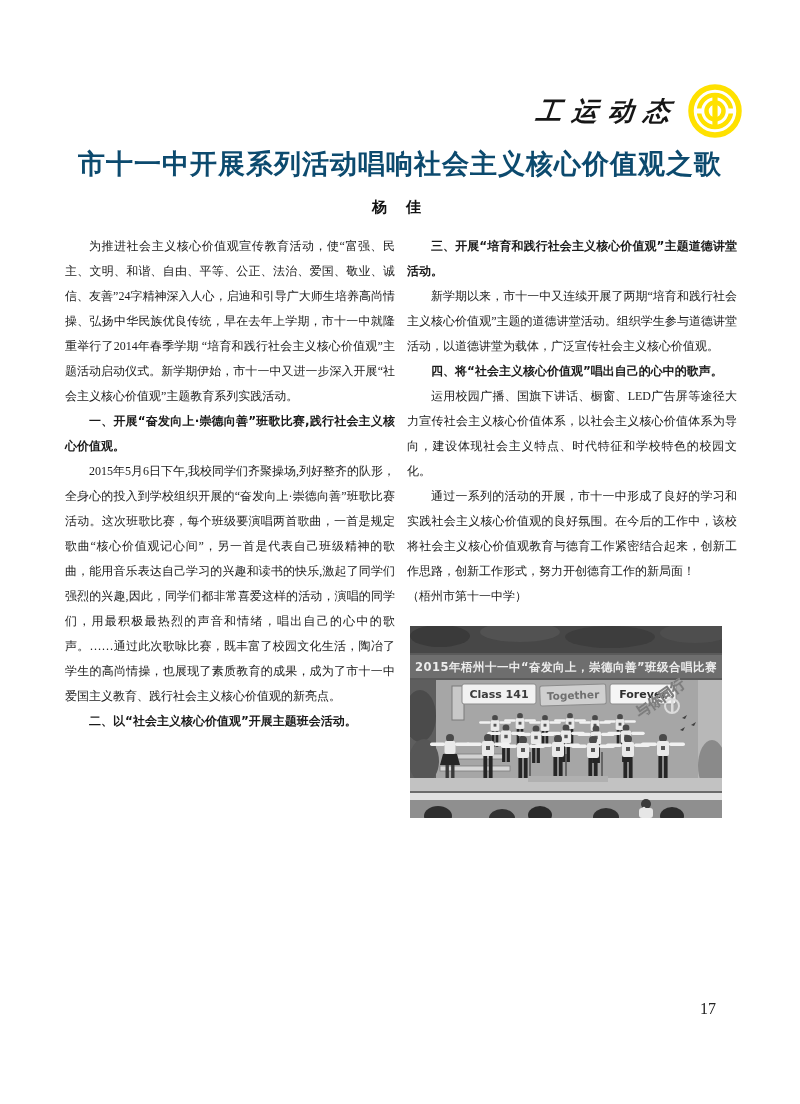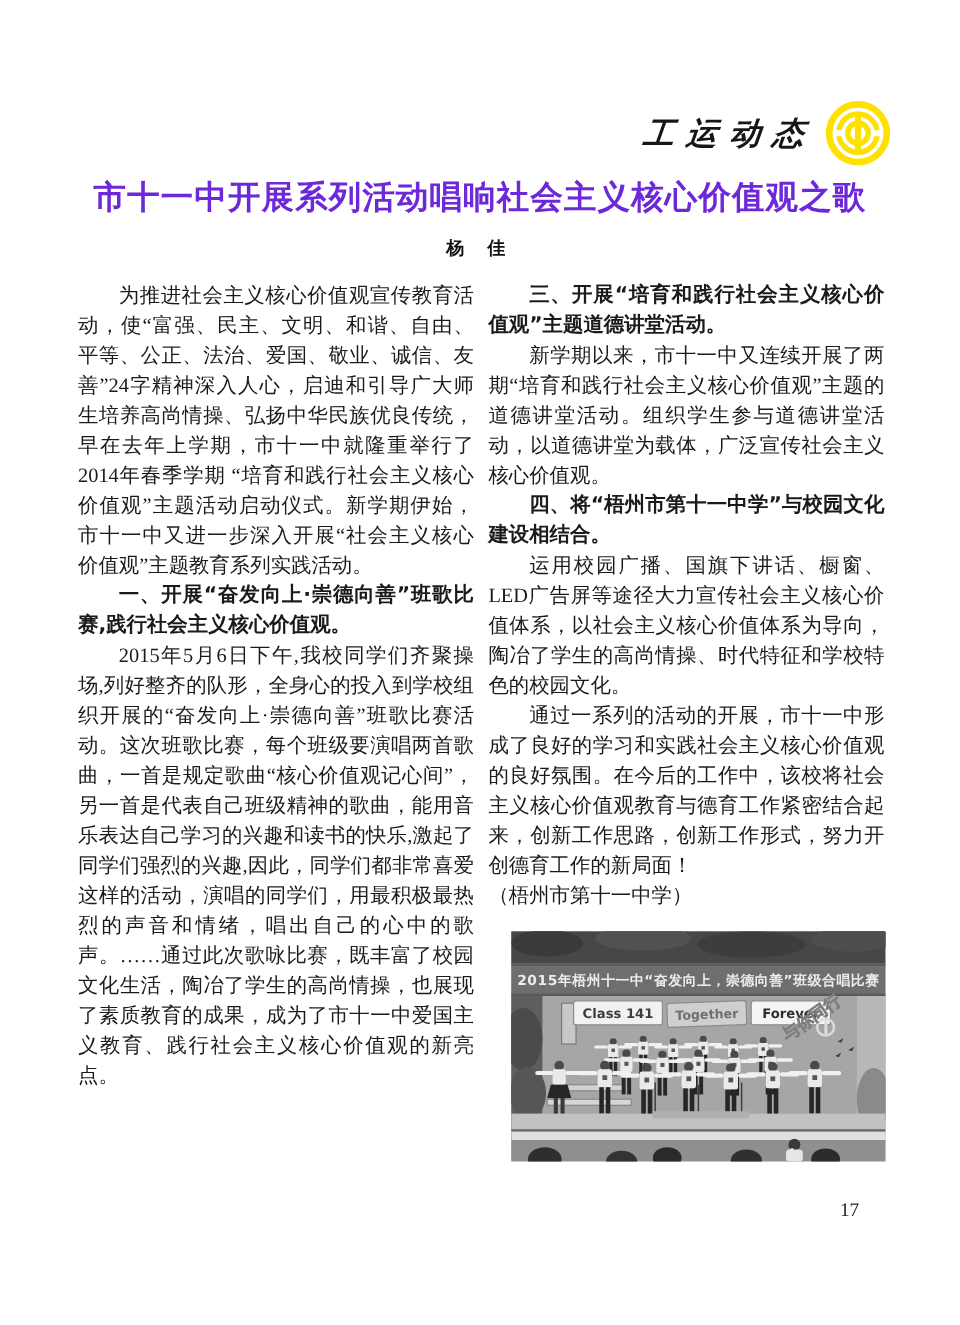--- a/index.html
+++ b/index.html
@@ -36,21 +36,21 @@
     position: absolute;
     top: 146px;
     left: 40px;
     right: 40px;
     margin: 0;
     text-align: center;
     font-family: "DejaVu Sans", "Liberation Sans", sans-serif;
     font-weight: 800;
     font-size: 27px;
     letter-spacing: 1px;
-    color: #6d28d9;
+    color: #0c4a6e;
     white-space: nowrap;
   }
   .author {
     position: absolute;
     top: 198px;
     left: 0;
     right: 0;
     text-align: center;
     font-family: "DejaVu Sans", "Liberation Sans", sans-serif;
     font-weight: 700;
@@ -61,35 +61,35 @@
   .columns {
     position: absolute;
     top: 234px;
     left: 65px;
     display: flex;
     gap: 12px;
   }
   .col { width: 330px; }
   .col p { margin: 0; }
   .para, .para-cont, .heading, .attribution {
-    font-size: 17px;
+    font-size: 12px;
     line-height: 25px;
     text-align: justify;
     text-justify: inter-character;
   }
   .para { text-indent: 2em; }
   .para-cont { text-indent: 0; }
   .heading {
     font-family: "DejaVu Sans", "Liberation Sans", sans-serif;
     font-weight: 700;
     text-indent: 2em;
   }
   .attribution { padding-right: 0.5em; }
   .photo-figure {
-    margin: 17px 0 0 19px;
+    margin: 17px 0 0 3px;
     width: 312px;
     height: 152px;
     line-height: 0;
   }
   .page-number {
     position: absolute;
     top: 1000px;
     right: 84px;
     font-size: 16px;
     color: #222;
@@ -124,27 +124,28 @@
   </header>
 
   <h1 class="title">市十一中开展系列活动唱响社会主义核心价值观之歌</h1>
   <div class="author">杨  佳</div>
 
   <div class="columns">
     <div class="col">
         <p class="para">为推进社会主义核心价值观宣传教育活动，使“富强、民主、文明、和谐、自由、平等、公正、法治、爱国、敬业、诚信、友善”24字精神深入人心，启迪和引导广大师生培养高尚情操、弘扬中华民族优良传统，早在去年上学期，市十一中就隆重举行了2014年春季学期 “培育和践行社会主义核心价值观”主题活动启动仪式。新学期伊始，市十一中又进一步深入开展“社会主义核心价值观”主题教育系列实践活动。</p>
         <p class="heading">一、开展“奋发向上·崇德向善”班歌比赛,践行社会主义核心价值观。</p>
         <p class="para">2015年5月6日下午,我校同学们齐聚操场,列好整齐的队形，全身心的投入到学校组织开展的“奋发向上·崇德向善”班歌比赛活动。这次班歌比赛，每个班级要演唱两首歌曲，一首是规定歌曲“核心价值观记心间”，另一首是代表自己班级精神的歌曲，能用音乐表达自己学习的兴趣和读书的快乐,激起了同学们强烈的兴趣,因此，同学们都非常喜爱这样的活动，演唱的同学们，用最积极最热烈的声音和情绪，唱出自己的心中的歌声。……通过此次歌咏比赛，既丰富了校园文化生活，陶冶了学生的高尚情操，也展现了素质教育的成果，成为了市十一中爱国主义教育、践行社会主义核心价值观的新亮点。</p>
+        <p class="heading">二、以“社会主义核心价值观”开展主题班会活动。</p>
       </div>
     <div class="col">
       <div>
           <p class="heading">三、开展“培育和践行社会主义核心价值观”主题道德讲堂活动。</p>
           <p class="para">新学期以来，市十一中又连续开展了两期“培育和践行社会主义核心价值观”主题的道德讲堂活动。组织学生参与道德讲堂活动，以道德讲堂为载体，广泛宣传社会主义核心价值观。</p>
-          <p class="heading">四、将“梧州市第十一中学”与校园文化建设相结合。</p>
-          <p class="para">运用校园广播、国旗下讲话、橱窗、LED广告屏等途径大力宣传社会主义核心价值体系，以社会主义核心价值体系为导向，陶冶了学生的高尚情操、时代特征和学校特色的校园文化。</p>
+          <p class="heading">四、将“社会主义核心价值观”唱出自己的心中的歌声。</p>
+          <p class="para">运用校园广播、国旗下讲话、橱窗、LED广告屏等途径大力宣传社会主义核心价值体系，以社会主义核心价值体系为导向，建设体现社会主义特点、时代特征和学校特色的校园文化。</p>
           <p class="para">通过一系列的活动的开展，市十一中形成了良好的学习和实践社会主义核心价值观的良好氛围。在今后的工作中，该校将社会主义核心价值观教育与德育工作紧密结合起来，创新工作思路，创新工作形式，努力开创德育工作的新局面！</p>
           <p class="attribution">（梧州市第十一中学）</p>
         </div>
 
       <figure class="photo-figure">
         <svg viewBox="0 0 312 192" width="312" height="192" aria-hidden="true">
 
           <rect x="0" y="0" width="312" height="192" fill="#9c9c9c"></rect>
 
           <rect x="0" y="0" width="312" height="27" fill="#474747"></rect>

